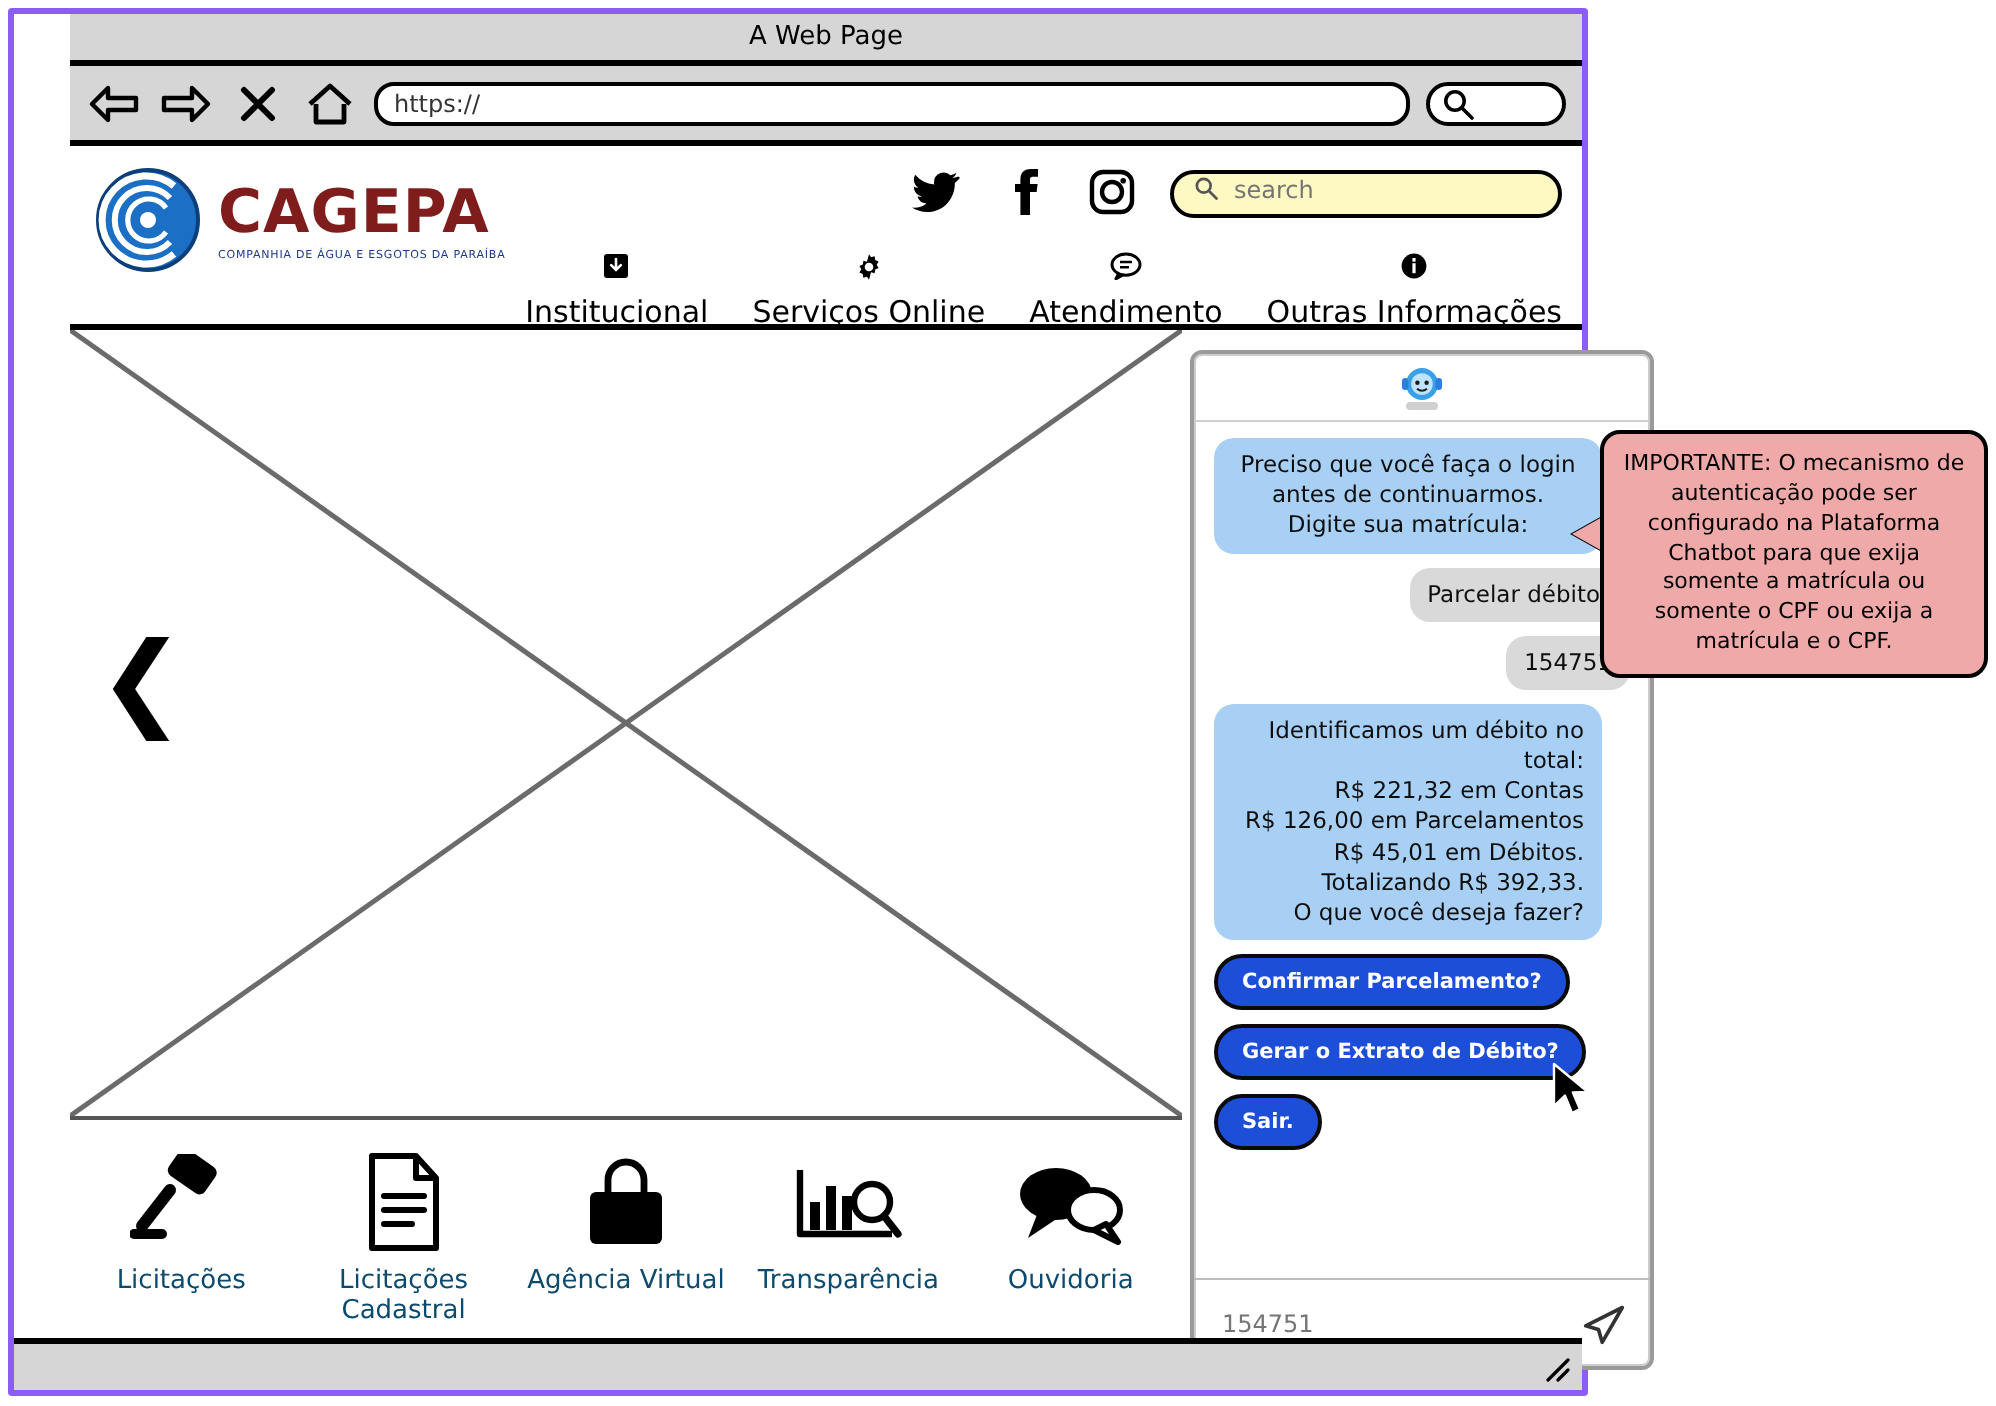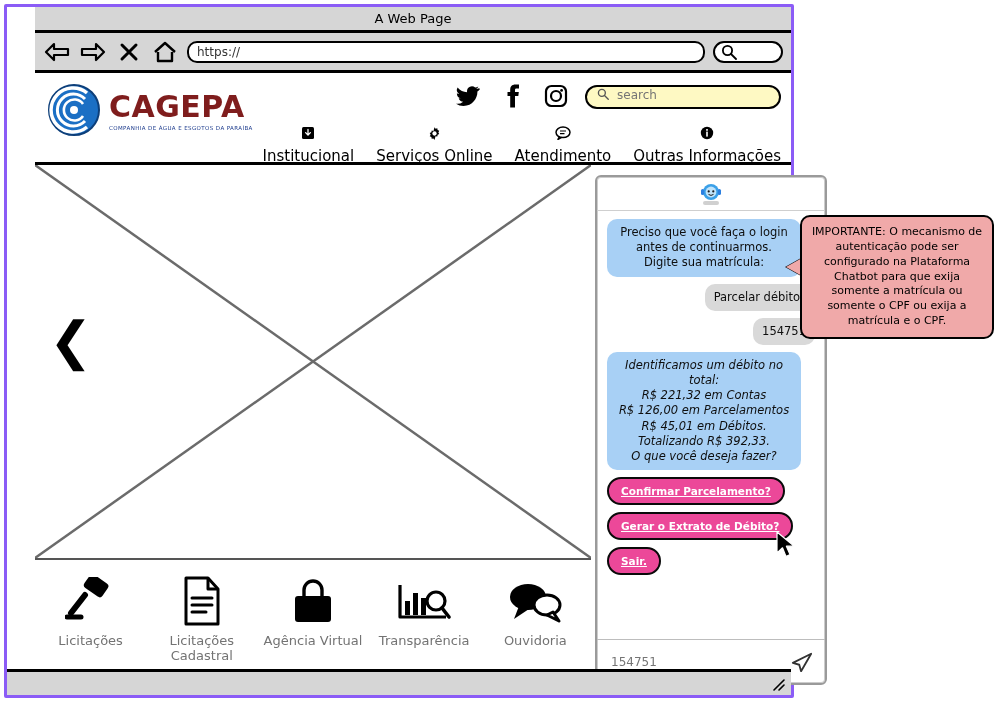--- a/index.html
+++ b/index.html
@@ -134,21 +134,21 @@
     justify-content: space-around;
     align-items: flex-start;
     padding-top: 12px;
   }
   .ql {
     width: 108px;
     display: flex; flex-direction: column; align-items: center; gap: 6px;
     text-align: center;
   }
   .ql-ico { height: 54px; display:flex; align-items:center; justify-content:center; }
-  .ql-label { font-size: 13px; color: #737373; line-height: 1.15; }
+  .ql-label { font-size: 13px; color: #0c4a6e; line-height: 1.15; }
 
   
   .chat {
     position: absolute;
     left: 560px; top: 10px;
     width: 232px; height: 510px;
     background: #ffffff;
     border: 2px solid #9a9a9a;
     border-radius: 6px;
     overflow: hidden;
@@ -180,33 +180,32 @@
     align-self: flex-end;
     background: #d9d9d9;
     text-align: right;
   }
   .bubble.bot {
     align-self: flex-start;
     background: #a8d0f5;
     text-align: center;
     width: 194px;
   }
-  .bubble.bot.left { text-align: center; font-style: italic; }
+  .bubble.bot.left { text-align: right; }
   .chat-btn {
     align-self: flex-start;
-    background: #ec4899;
+    background: #1d4ed8;
     color: #ffffff;
     border: 2px solid #0a0a0a;
     border-radius: 14px;
     font-size: 10.5px;
     font-weight: bold;
     padding: 6px 12px;
     cursor: pointer;
     font-family: "DejaVu Sans", sans-serif;
-    text-decoration: underline;
   }
   .chat-input-row {
     position: absolute; left: 0; bottom: 0;
     width: 100%; height: 44px;
     border-top: 1px solid #bdbdbd;
     display: flex; align-items: center;
     padding: 0 12px;
   }
   .chat-input {
     flex: 1;

